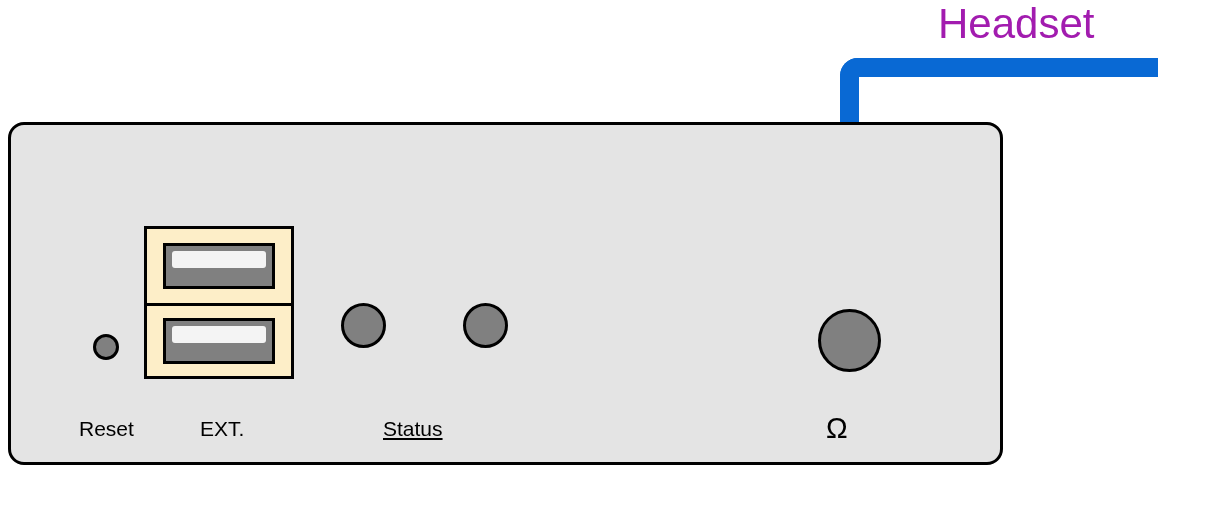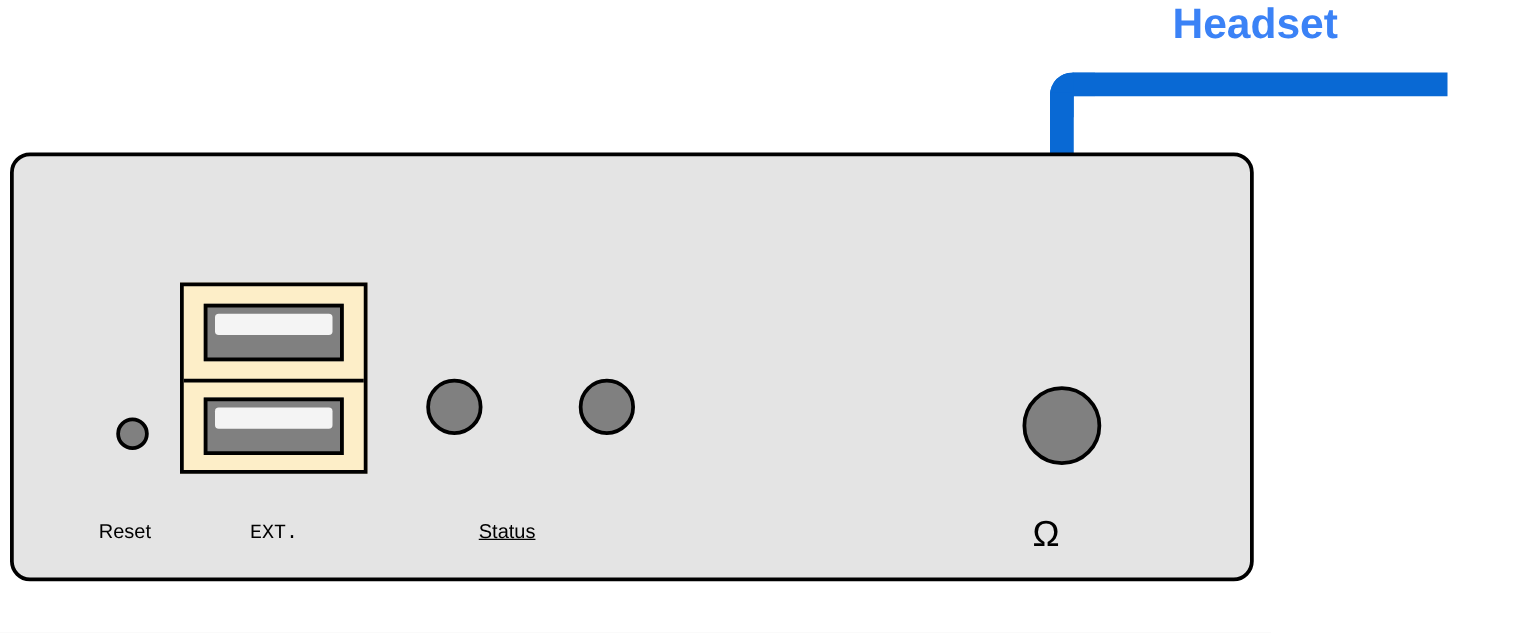--- a/index.html
+++ b/index.html
@@ -138,39 +138,38 @@
     left: 858px;
     top: 58px;
     width: 300px;
     height: 19px;
     background: #0969d4;
   }
 
   
   .label {
     position: absolute;
-    font-size: 16px;
+    font-size: 21px;
     color: #000000;
     white-space: nowrap;
     line-height: 1;
   }
   .label-reset  { left: 79px;  top: 418px; }
-  .label-ext    { left: 200px; top: 418px; font-family: Liberation Mono, monospace; }
+  .label-ext    { left: 200px; top: 418px; }
   .label-status { left: 383px; top: 418px; text-decoration: underline; }
   .label-ohm    { left: 826px; top: 414px; font-size: 29px; }
 
   .label-headset {
     position: absolute;
     left: 938px;
     top: 2px;
-    font-size: 34px;
-    color: #3b82f6;
+    font-size: 42px;
+    color: #a21caf;
     white-space: nowrap;
     line-height: 1.05;
-    font-weight: bold;
   }
 </style>
 </head>
 <body>
 
 <div id="stage">
 
   <div class="label-headset">Headset</div>
 
   <div class="cable-horiz"></div>

